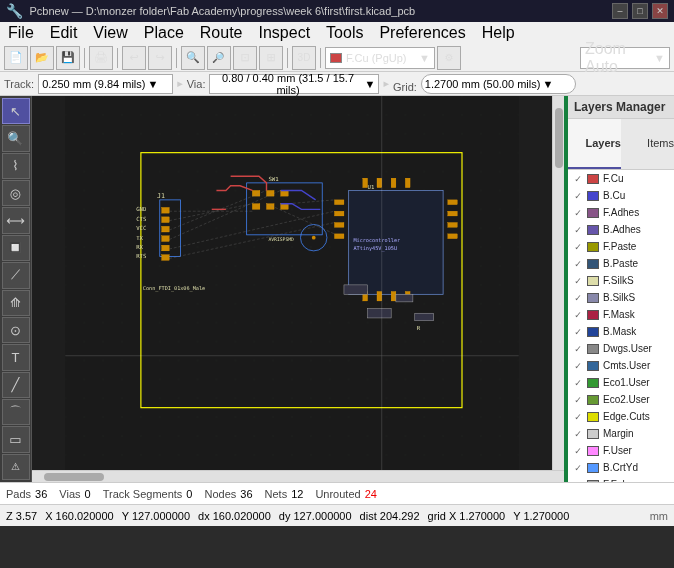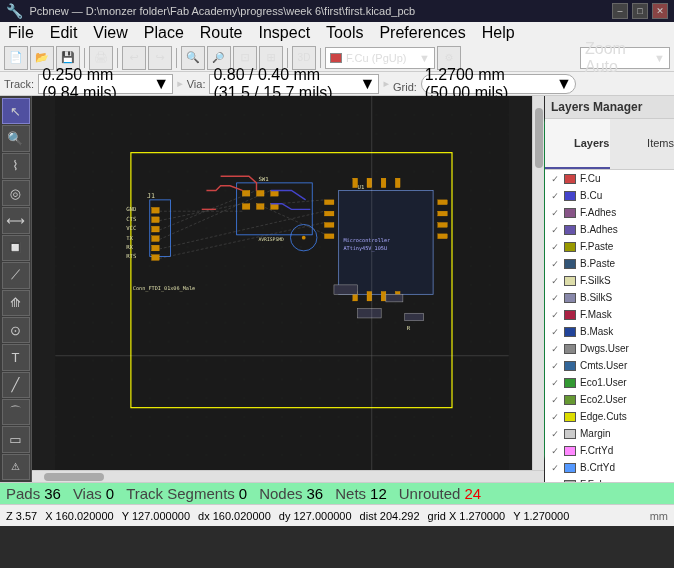--- a/index.html
+++ b/index.html
@@ -77,24 +77,25 @@
       padding: 0 4px;
       gap: 4px;
       border-bottom: 1px solid #ccc;
       font-size: 11px;
       color: #000;
     }
     .status-dropdown {
       height: 20px;
       background: #fff;
       border: 1px solid #aaa;
-      font-size: 16px;
+      font-size: 11px;
       padding: 0 3px;
       display: flex; align-items: center; gap: 2px;
       cursor: pointer;
+      text-align: center;
     }
 
     
     #main {
       display: flex;
       height: calc(568px - 22px - 22px - 28px - 24px - 22px - 22px);
     }
 
     
     #left-toolbar {
@@ -123,26 +124,25 @@
       position: relative;
       overflow: hidden;
     }
     #pcb-canvas {
       width: 100%;
       height: 100%;
     }
 
     
     #right-panel {
-      width: 130px;
+      width: 110px;
       background: #f5f5f5;
-      border-left: 1px solid #15803d;
+      border-left: 4px solid #15803d;
       display: flex;
       flex-direction: column;
-      border-radius: 29px;
     }
     #layers-title {
       background: #e0e0e0;
       padding: 4px 6px;
       font-size: 12px;
       font-weight: bold;
       color: #333;
       border-bottom: 1px solid #ccc;
     }
     #layers-tabs {
@@ -187,27 +187,27 @@
     .layer-visible {
       width: 12px; height: 10px;
       margin-right: 3px;
       flex-shrink: 0;
       display: flex; align-items: center; justify-content: center;
       font-size: 9px;
     }
 
     
     #statusbar {
-      background: #86efac;
+      background: #ffffff;
       height: 22px;
       display: flex;
       align-items: center;
       padding: 0 6px;
       gap: 12px;
-      font-size: 15px;
+      font-size: 11px;
       color: #000;
       border-top: 1px solid #ccc;
     }
     .status-cell { display: flex; align-items: center; gap: 4px; }
     .status-label { color: #444; }
     .status-val { color: #000; font-weight: 500; }
     .status-unrouted { color: #e00; }
 
     
     #coordbar {
@@ -565,21 +565,21 @@
           <span>Edge.Cuts</span>
         </div>
         <div class="layer-item">
           <div class="layer-visible" style="color: rgb(102, 102, 102);">✓</div>
           <div class="layer-color" style="background: rgb(204, 204, 204);"></div>
           <span>Margin</span>
         </div>
         <div class="layer-item">
           <div class="layer-visible" style="color: rgb(102, 102, 102);">✓</div>
           <div class="layer-color" style="background: rgb(255, 136, 255);"></div>
-          <span>F.CrtYd</span>
+          <span>F.User</span>
         </div>
         <div class="layer-item">
           <div class="layer-visible" style="color: rgb(102, 102, 102);">✓</div>
           <div class="layer-color" style="background: rgb(85, 153, 255);"></div>
           <span>B.CrtYd</span>
         </div>
         <div class="layer-item">
           <div class="layer-visible" style="color: rgb(102, 102, 102);">✓</div>
           <div class="layer-color" style="background: rgb(170, 170, 170);"></div>
           <span>F.Fab</span>

